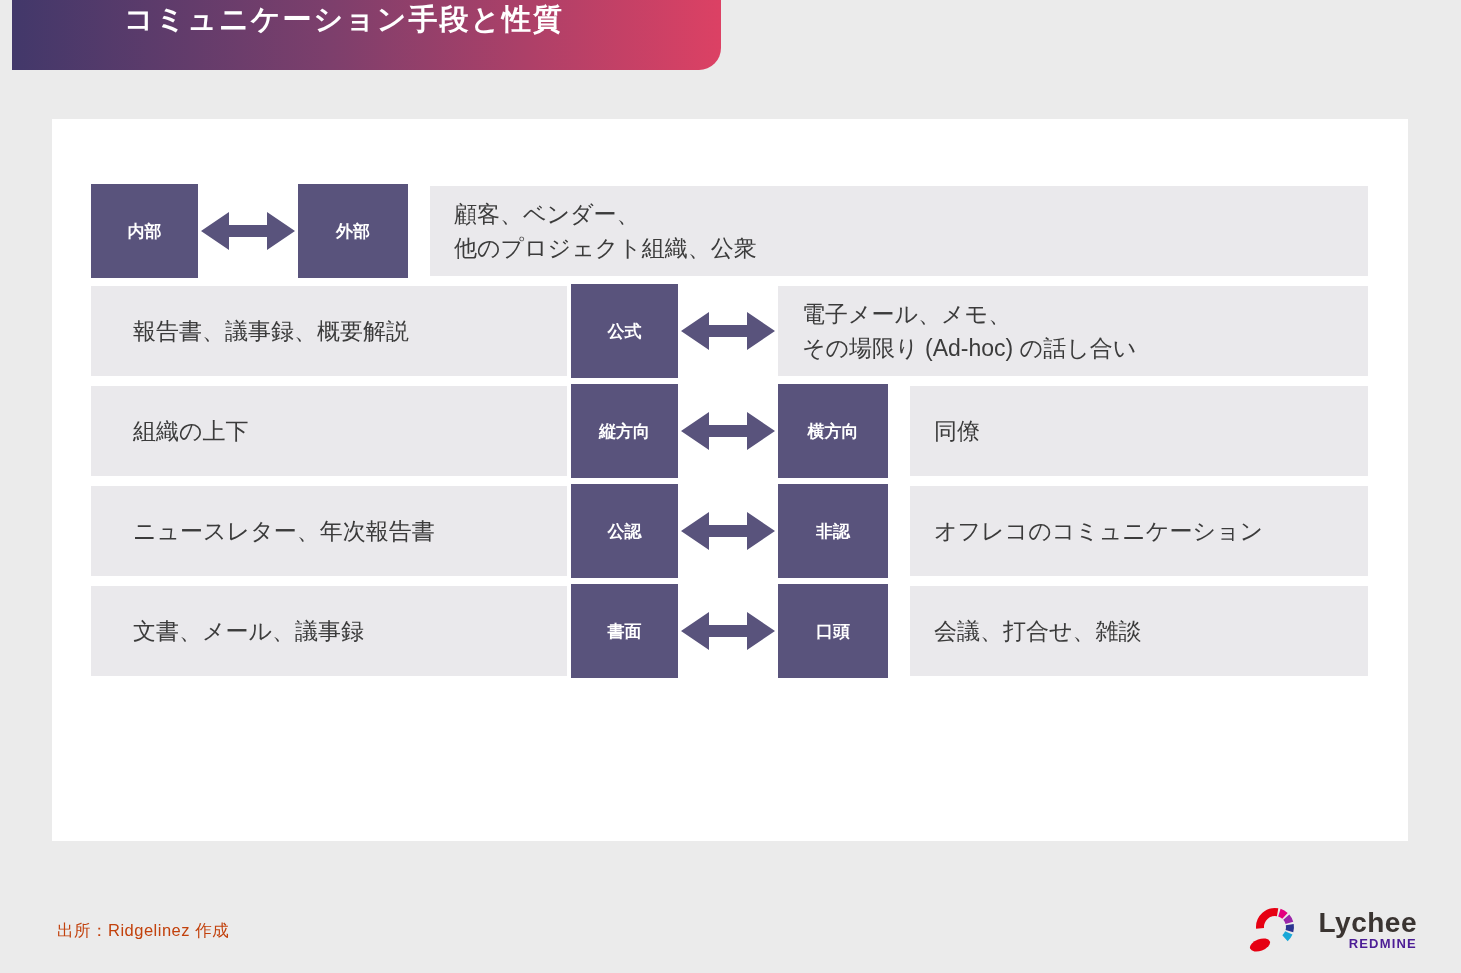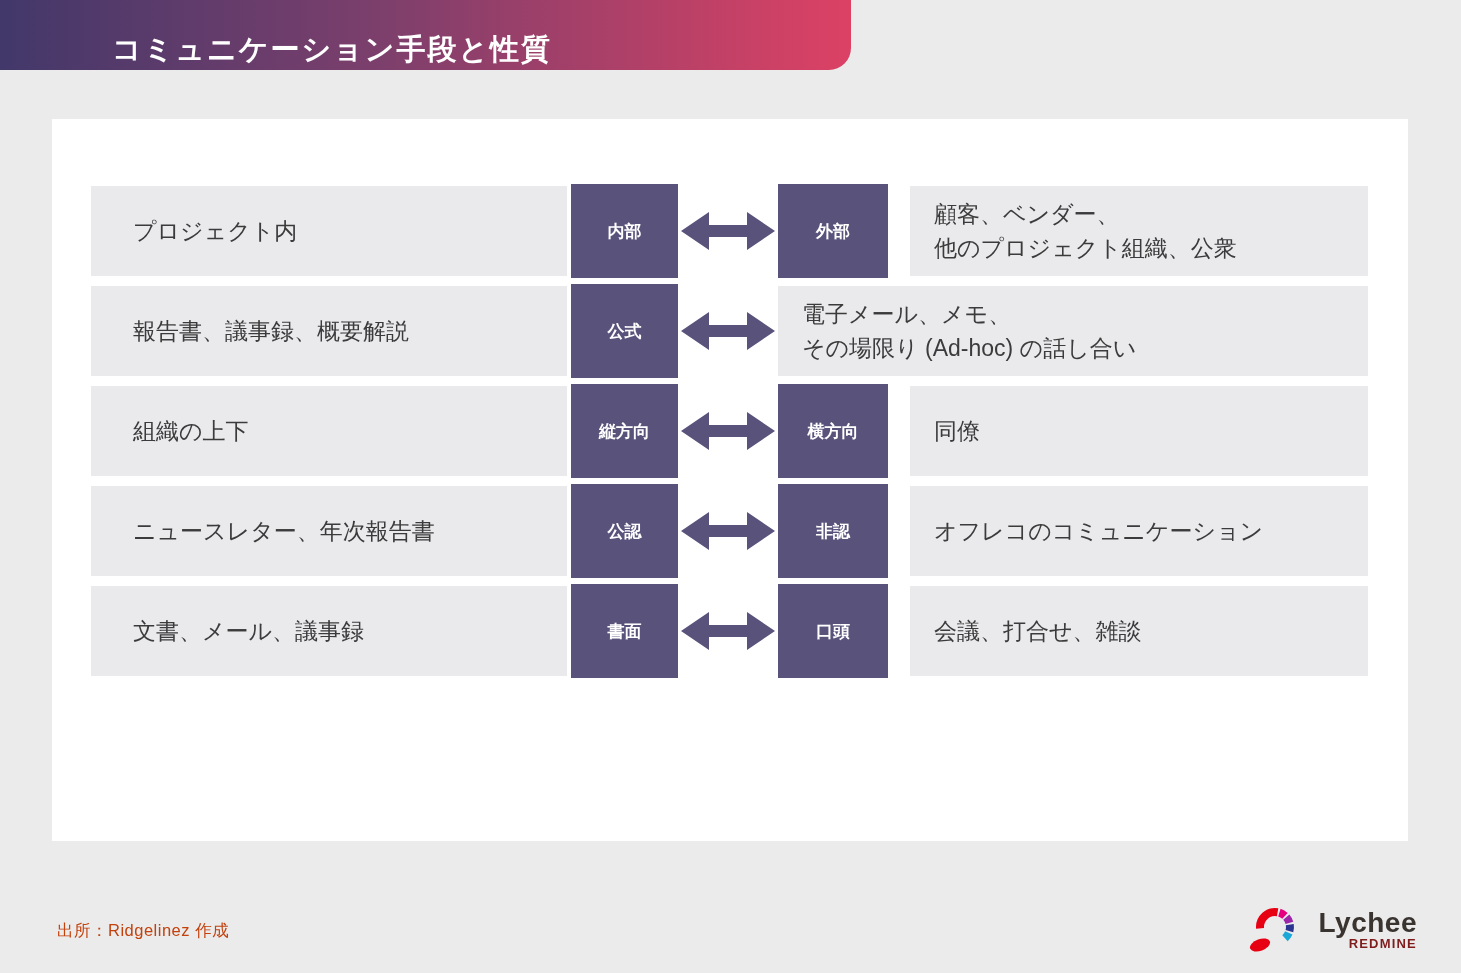--- a/index.html
+++ b/index.html
@@ -6,25 +6,25 @@
   html,body { width:1461px; height:973px; }
   body {
     position:relative;
     background:#ebebeb;
     font-family:"Liberation Sans","DejaVu Sans",sans-serif;
     overflow:hidden;
   }
 
   
   .banner {
-    position:absolute; left:0; top:0;
-    width:851px; height:70px;
+    position:absolute; left:12px; top:0;
+    width:709px; height:70px;
     background:linear-gradient(90deg,#42386a 0%, #7d3f6c 45%, #dc4164 100%);
     border-radius:0 0 22px 0;
-    display:flex; align-items:flex-end;
+    display:flex; align-items:flex-start;
   }
   .banner-title {
     color:#ffffff; font-size:29px; font-weight:bold;
     letter-spacing:2px; margin-left:112px; white-space:nowrap;
   }
 
   
   .card {
     position:absolute; left:52px; top:119px;
     width:1356px; height:722px;
@@ -70,35 +70,34 @@
     position:absolute; right:44px; top:905px;
     display:flex; align-items:center; gap:18px;
   }
   .logo-icon { width:52px; height:50px; }
   .logo-text { display:flex; flex-direction:column; align-items:flex-end; }
   .logo-name {
     font-size:28px; font-weight:bold; color:#3a3431;
     line-height:27px; letter-spacing:0.5px;
   }
   .logo-sub {
-    font-size:13px; font-weight:bold; color:#7f1d1d;
+    font-size:13px; font-weight:bold; color:#4c1d95;
     letter-spacing:1.2px; line-height:15px;
   }
 </style>
 </head>
 <body>
 
 <header class="banner">
   <h1 class="banner-title">コミュニケーション手段と性質</h1>
 </header>
 
 <main class="card">
   <div class="rows">
   <div class="row">
-    <div class="cell cell-left">プロジェクト内</div>
     <div class="term term-left">内部</div>
     <div class="arrow-zone">
       <svg width="94" height="40" viewBox="0 0 94 40" aria-hidden="true">
         <polygon points="0,20 28,1 28,14 66,14 66,1 94,20 66,39 66,26 28,26 28,39" fill="#59537c"></polygon>
       </svg>
     </div>
     <div class="term term-right">外部</div>
     <div class="cell cell-right">
       <span>顧客、ベンダー、</span>
       <span>他のプロジェクト組織、公衆</span>

